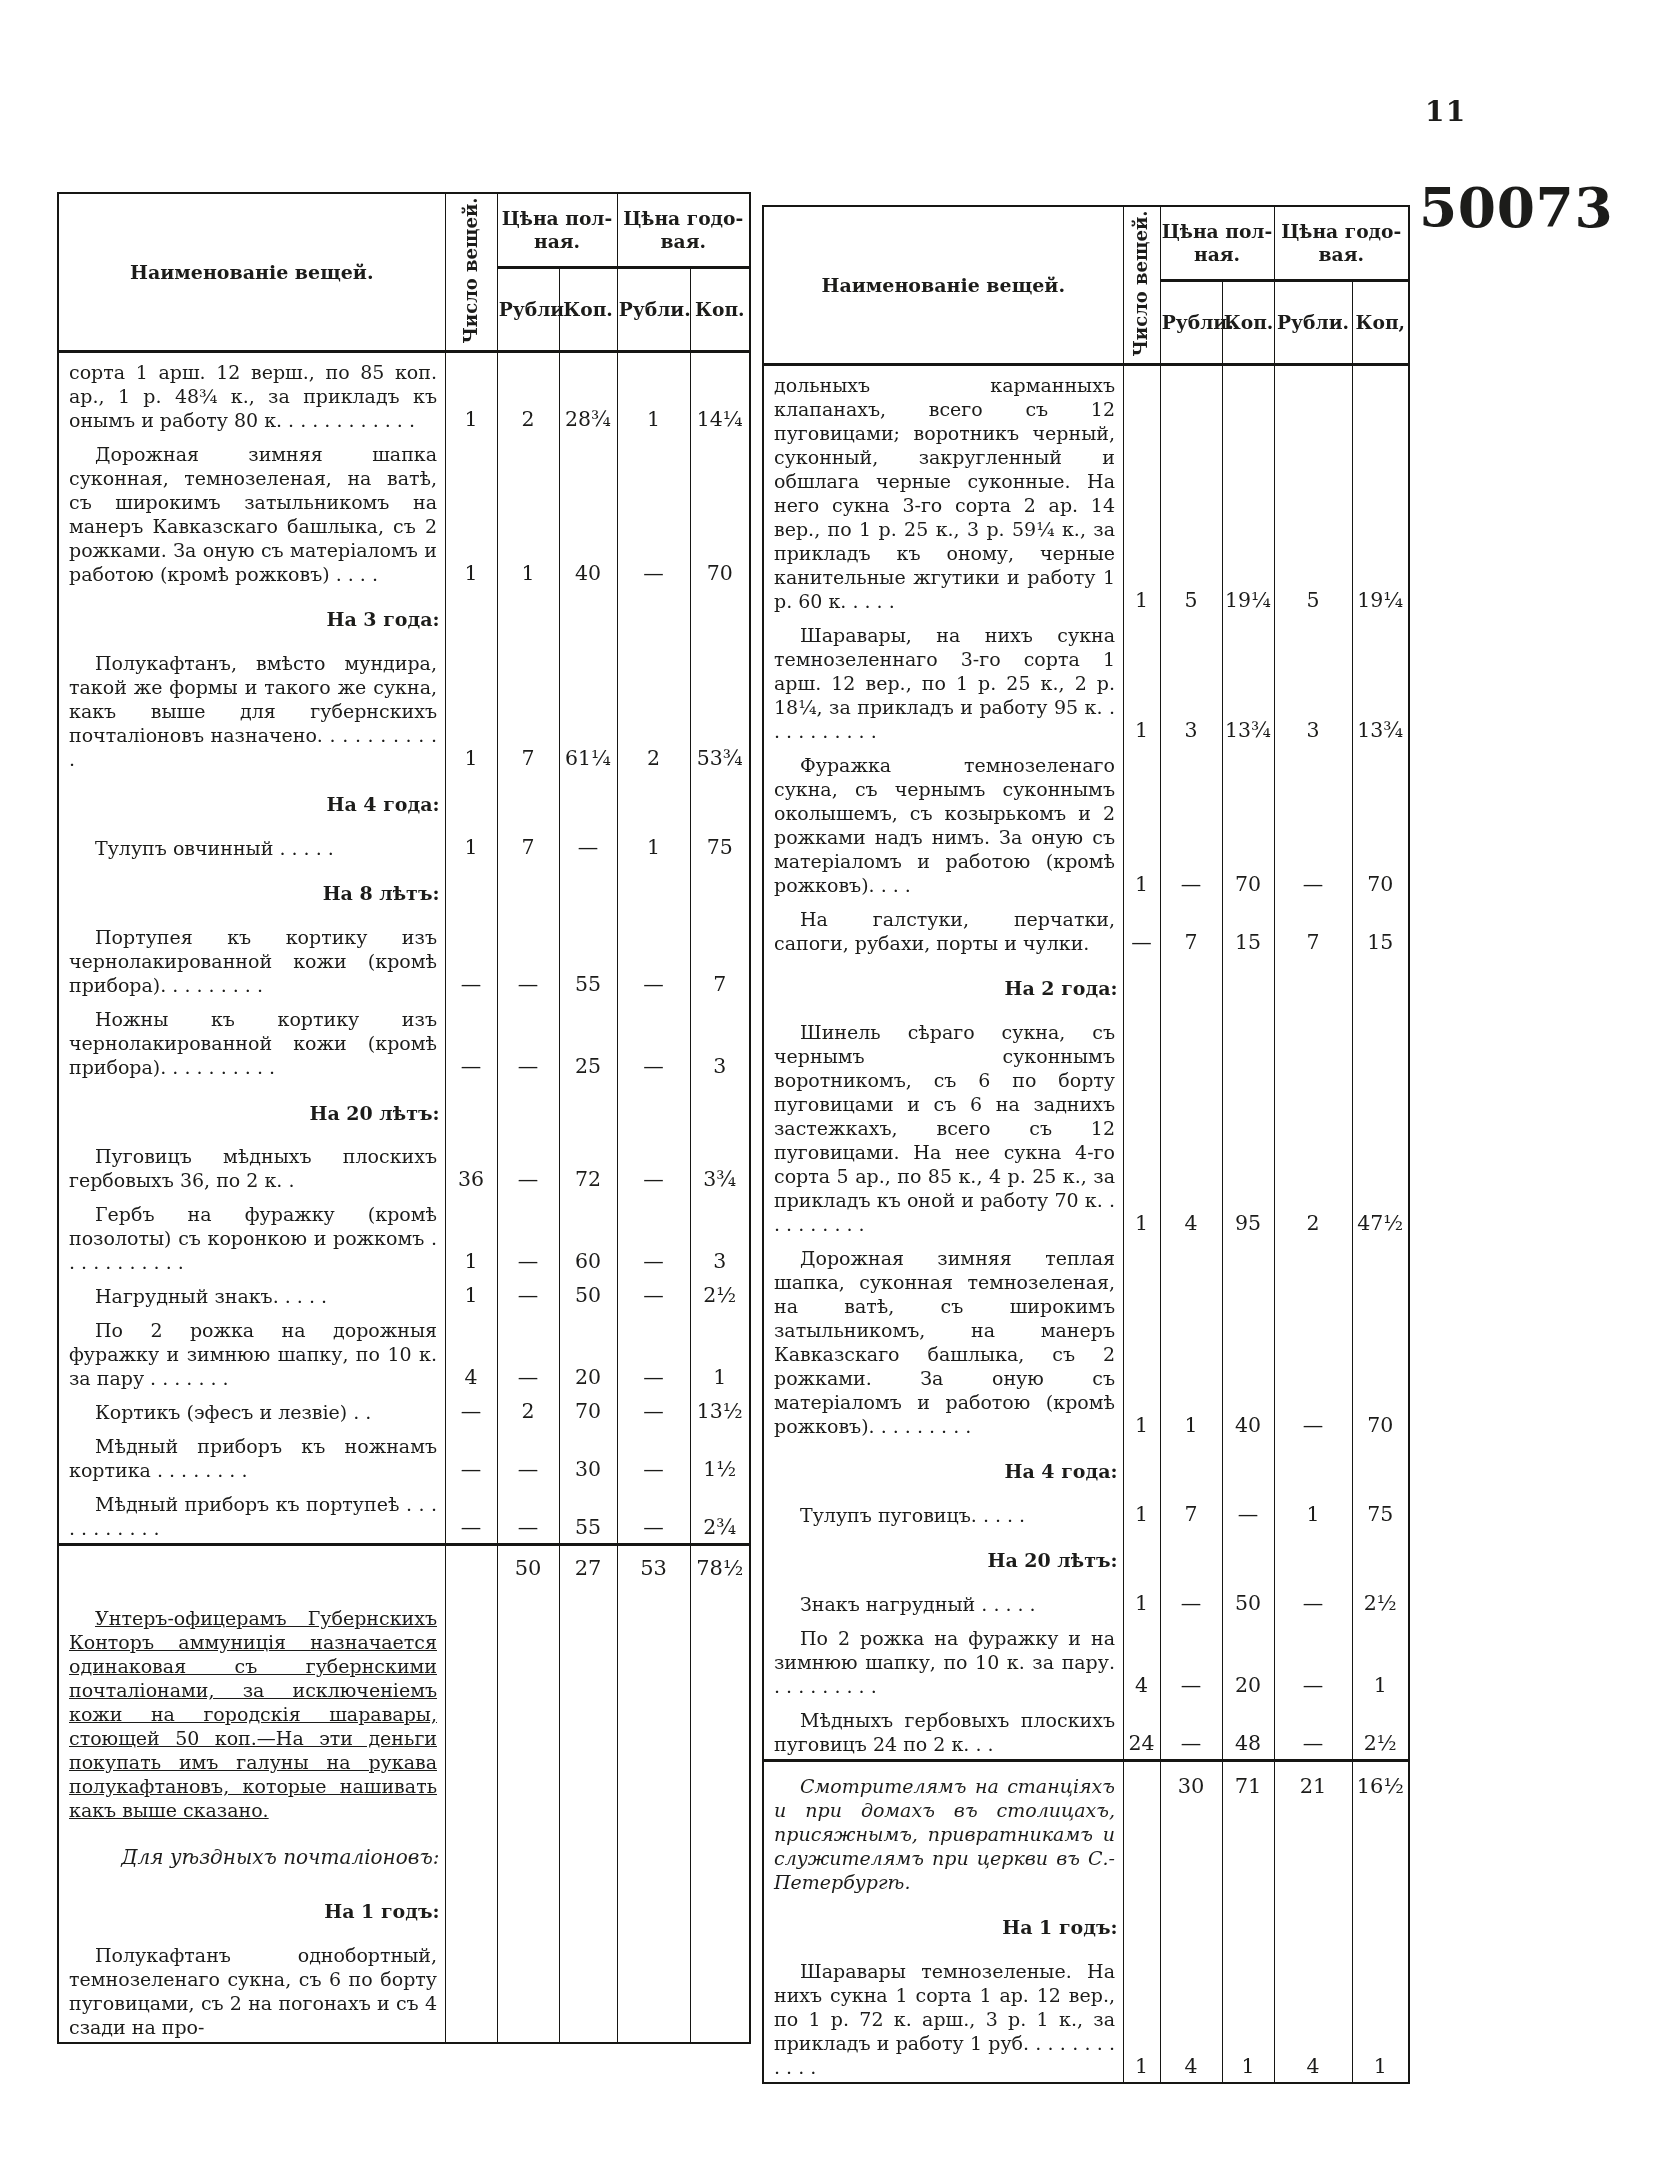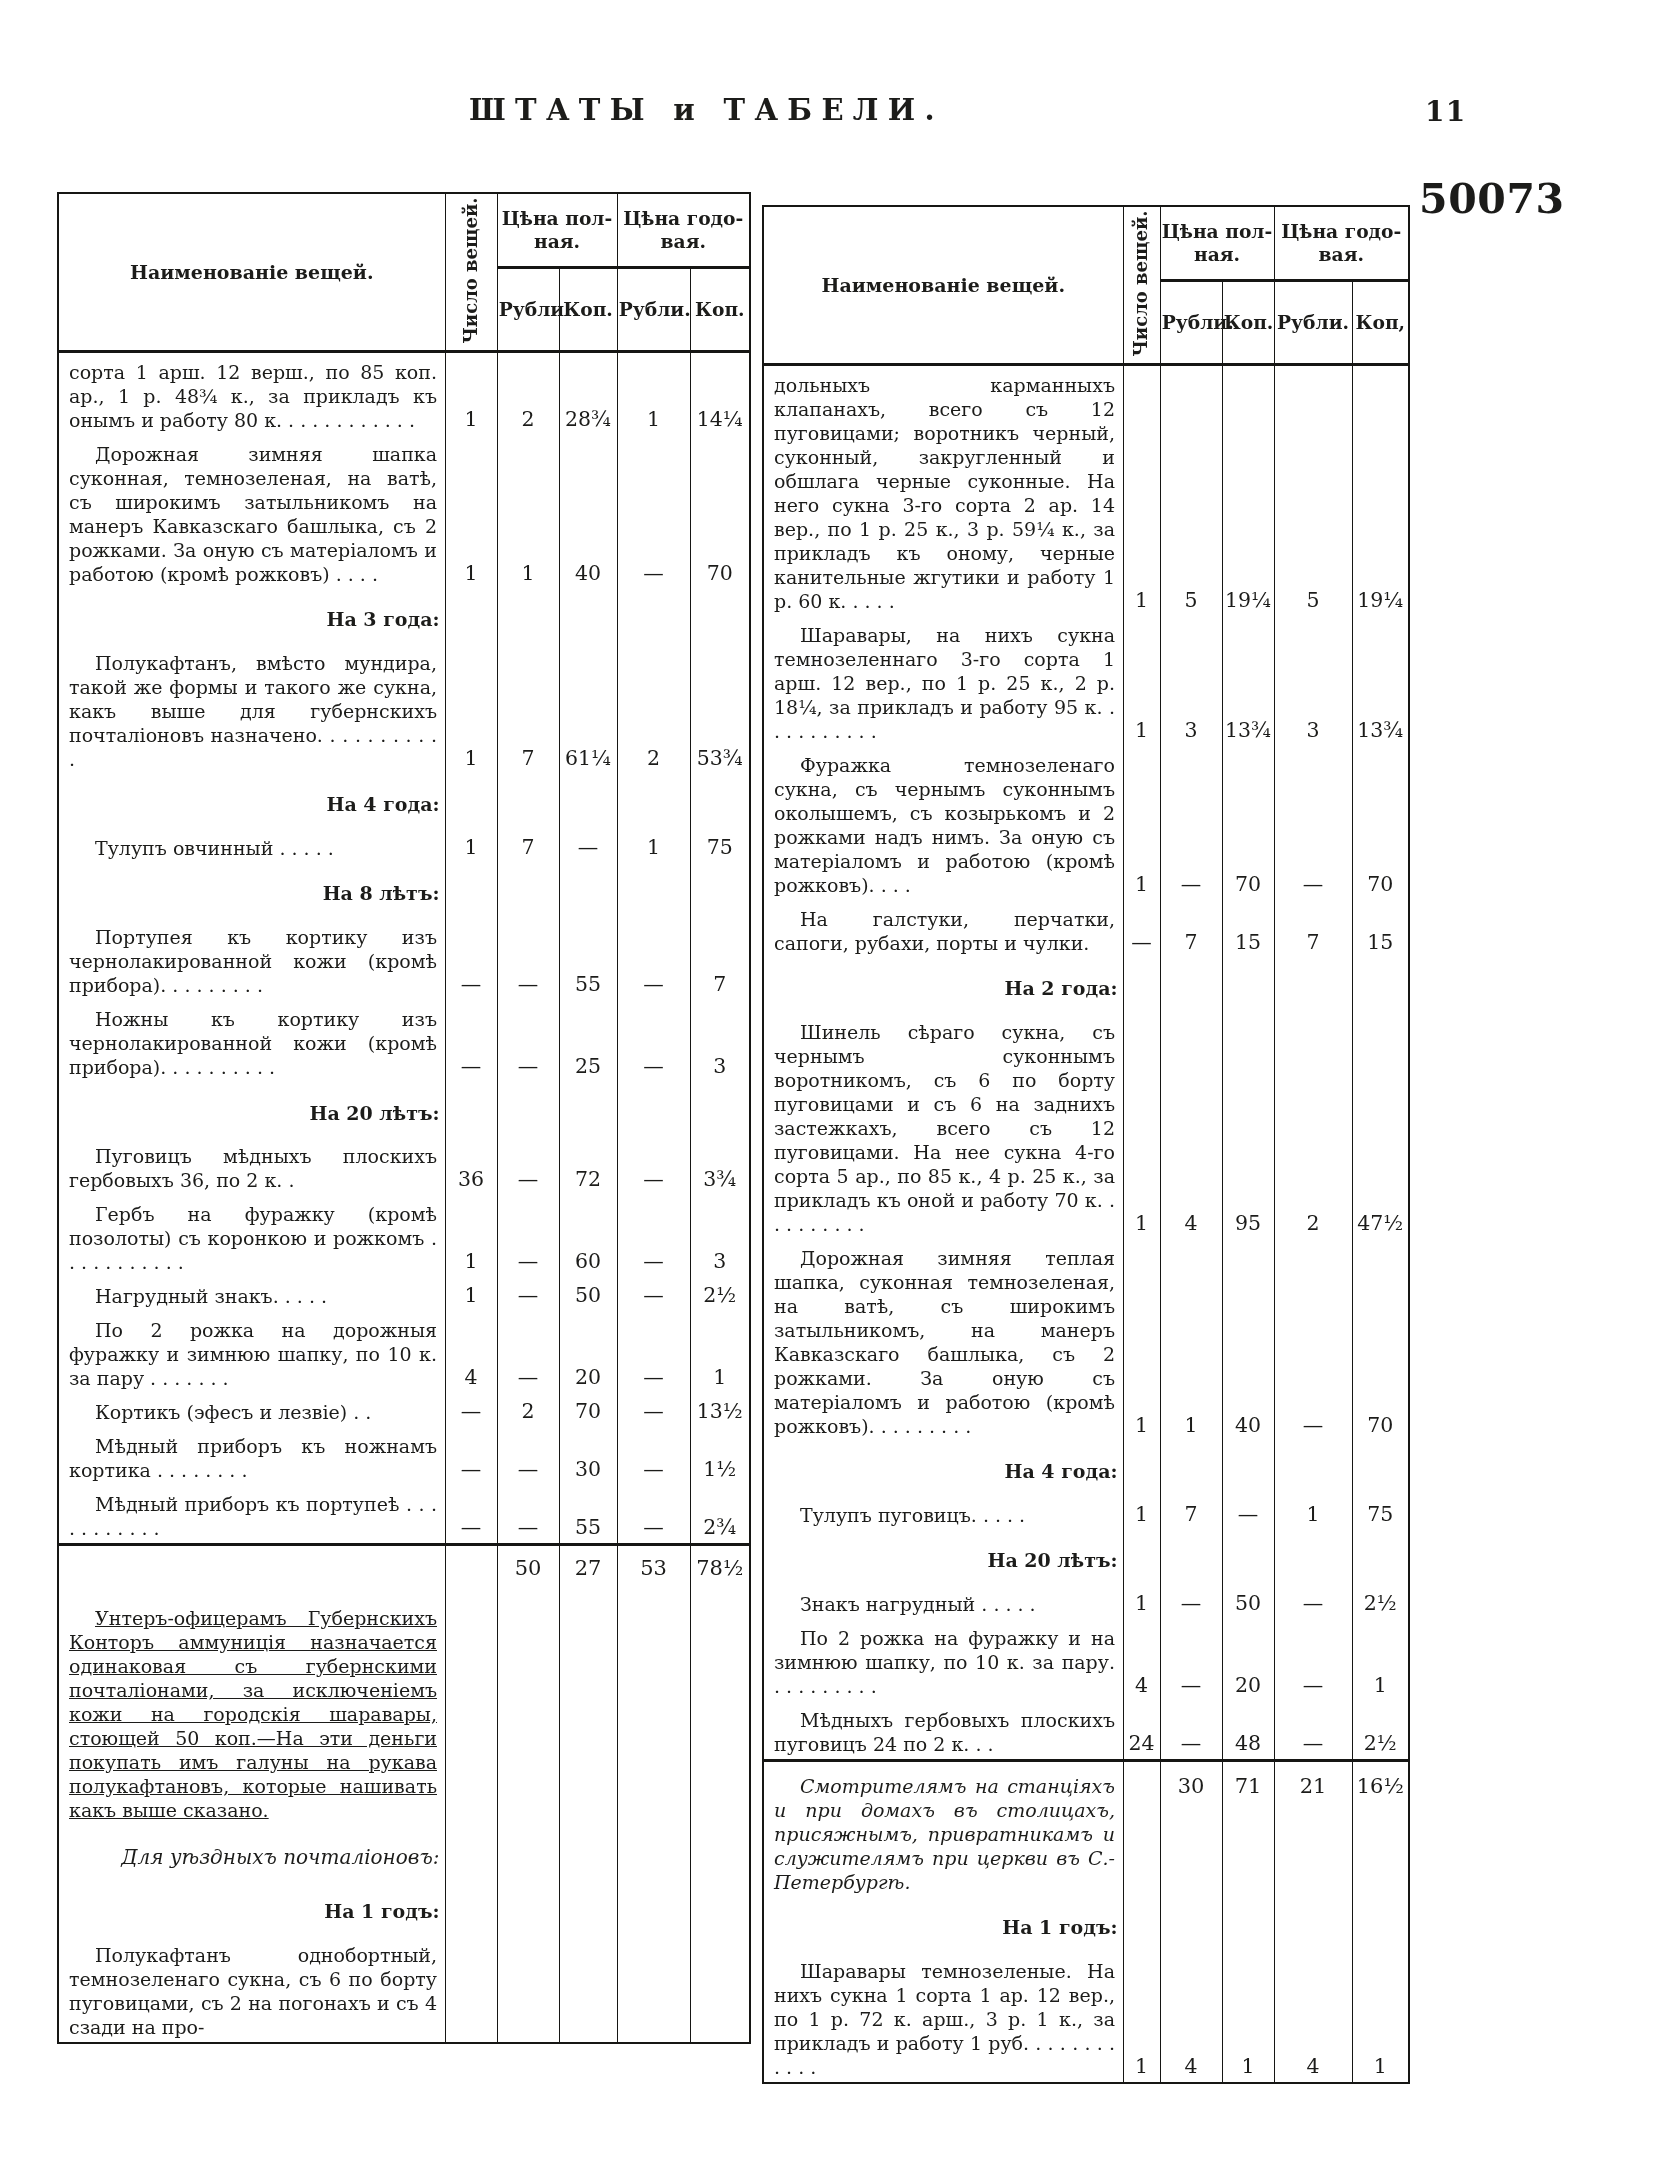--- a/index.html
+++ b/index.html
@@ -14,21 +14,21 @@
   .doc-title{
     position:absolute;left:469px;top:93px;
     font-size:29px;font-weight:bold;letter-spacing:9.3px;white-space:nowrap;
   }
   .page-num{
     position:absolute;left:1425px;top:95px;
     font-size:28px;font-weight:bold;letter-spacing:1.2px;
   }
   .doc-num{
     position:absolute;left:1419px;top:175px;
-    font-size:41px;font-weight:bold;letter-spacing:0.6px;
+    font-size:55px;font-weight:bold;letter-spacing:0.6px;
   }
   .tbl{
     position:absolute;
     border-collapse:collapse;
     table-layout:fixed;
   }
   .tbl-left{left:57px;top:192px;width:692px;}
   .tbl-right{left:762px;top:205px;width:647px;}
   .tbl, .tbl th, .tbl td{border-color:#161614;}
   .tbl{border:2.5px solid #161614;}
@@ -80,21 +80,20 @@
   .tbl-left col.c-r2{width:73px;} .tbl-left col.c-k2{width:60px;}
   .tbl-right col.c-name{width:360px;} .tbl-right col.c-count{width:37px;}
   .tbl-right col.c-r1{width:62px;} .tbl-right col.c-k1{width:52px;}
   .tbl-right col.c-r2{width:78px;} .tbl-right col.c-k2{width:57px;}
 </style>
 </head>
 <body>
 
 <div class="page">
 
-  <div class="doc-title">ШТАТЫ и ТАБЕЛИ.</div>
   <div class="page-num">11</div>
   <div class="doc-num">50073</div>
 
   <table class="tbl tbl-left">
     <colgroup>
       <col class="c-name">
         <col class="c-count">
         <col class="c-r1">
         <col class="c-k1">
         <col class="c-r2">

